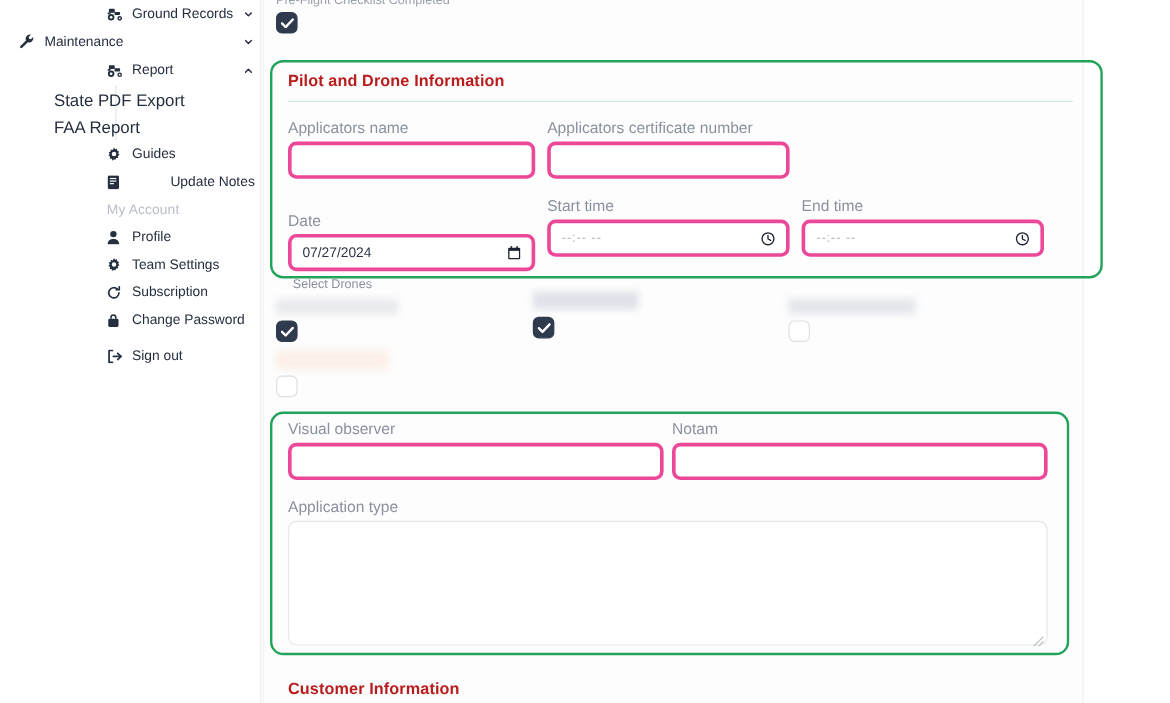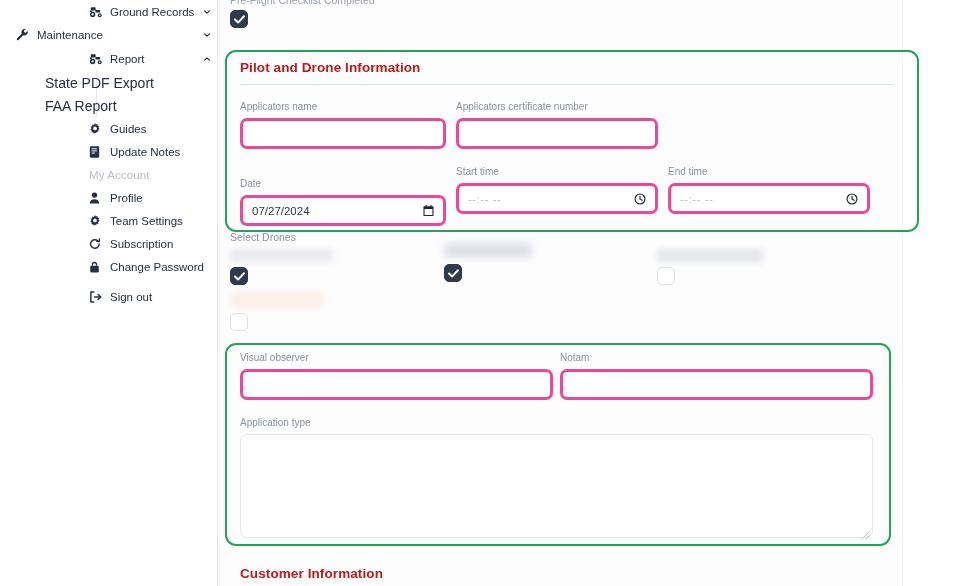--- a/index.html
+++ b/index.html
@@ -111,21 +111,21 @@
   }
   .sect-rule {
     position:absolute;
     height:1px;
     background:#cfead9;
   }
 
   
   .fld { position:absolute; }
   .fld-label {
-    font-size:10px;
+    font-size:13px;
     color:#8a919e;
     margin-bottom:5px;
     line-height:12px;
     white-space:nowrap;
   }
   .fld-input {
     height:31px;
     border:3px solid #ec4899;
     border-radius:7px;
     background:#ffffff;
@@ -146,21 +146,21 @@
     position:relative;
   }
   .resize-grip {
     position:absolute; right:2px; bottom:2px;
     width:9px; height:9px;
     color:#b9bec9;
   }
 
   
   #drones-label {
-    position:absolute; left:10px; top:231px;
+    position:absolute; left:24px; top:231px;
     font-size:10.5px; color:#8a919e;
   }
   .drone-cell { position:absolute; }
   .blur-lbl {
     height:13px;
     border-radius:2px;
     filter:blur(3.2px);
     margin-bottom:5px;
   }
   .cb {
@@ -243,21 +243,21 @@
   <div class="nav-row" style="top:117px;position:absolute;width:218px;">
     <span class="nav-ic">
       <svg width="12" height="12" viewBox="0 0 20 20" fill="currentColor">
         <path d="M10 0l1.5 2.3 2.7-.7.3 2.8 2.6 1-1.3 2.5 1.8 2.1-2.3 1.6.4 2.8-2.8.2-1.1 2.6L10 16.2l-2 1.9-1.1-2.6-2.8-.2.4-2.8L2.2 11 4 8.9 2.7 6.4l2.6-1 .3-2.8 2.7.7z"></path>
         <circle cx="10" cy="9" r="3.1" fill="#fff"></circle>
       </svg>
     </span>
     <span class="nav-lbl">Guides</span>
   </div>
 
-  <div class="nav-row" style="top:140px;position:absolute;width:218px;">
+  <div class="nav-row" style="top:140px;position:absolute;width:218px;gap:32px;">
     <span class="nav-ic">
       <svg width="11" height="12" viewBox="0 0 16 18" fill="currentColor">
         <rect x="1" y="0.5" width="14" height="17" rx="1.8"></rect>
         <rect x="3.6" y="3.4" width="8" height="1.5" fill="#fff"></rect>
         <rect x="3.6" y="6.6" width="8" height="1.5" fill="#fff"></rect>
         <rect x="3.6" y="9.8" width="5" height="1.5" fill="#fff"></rect>
       </svg>
     </span>
     <span class="nav-lbl">Update Notes</span>
   </div>

